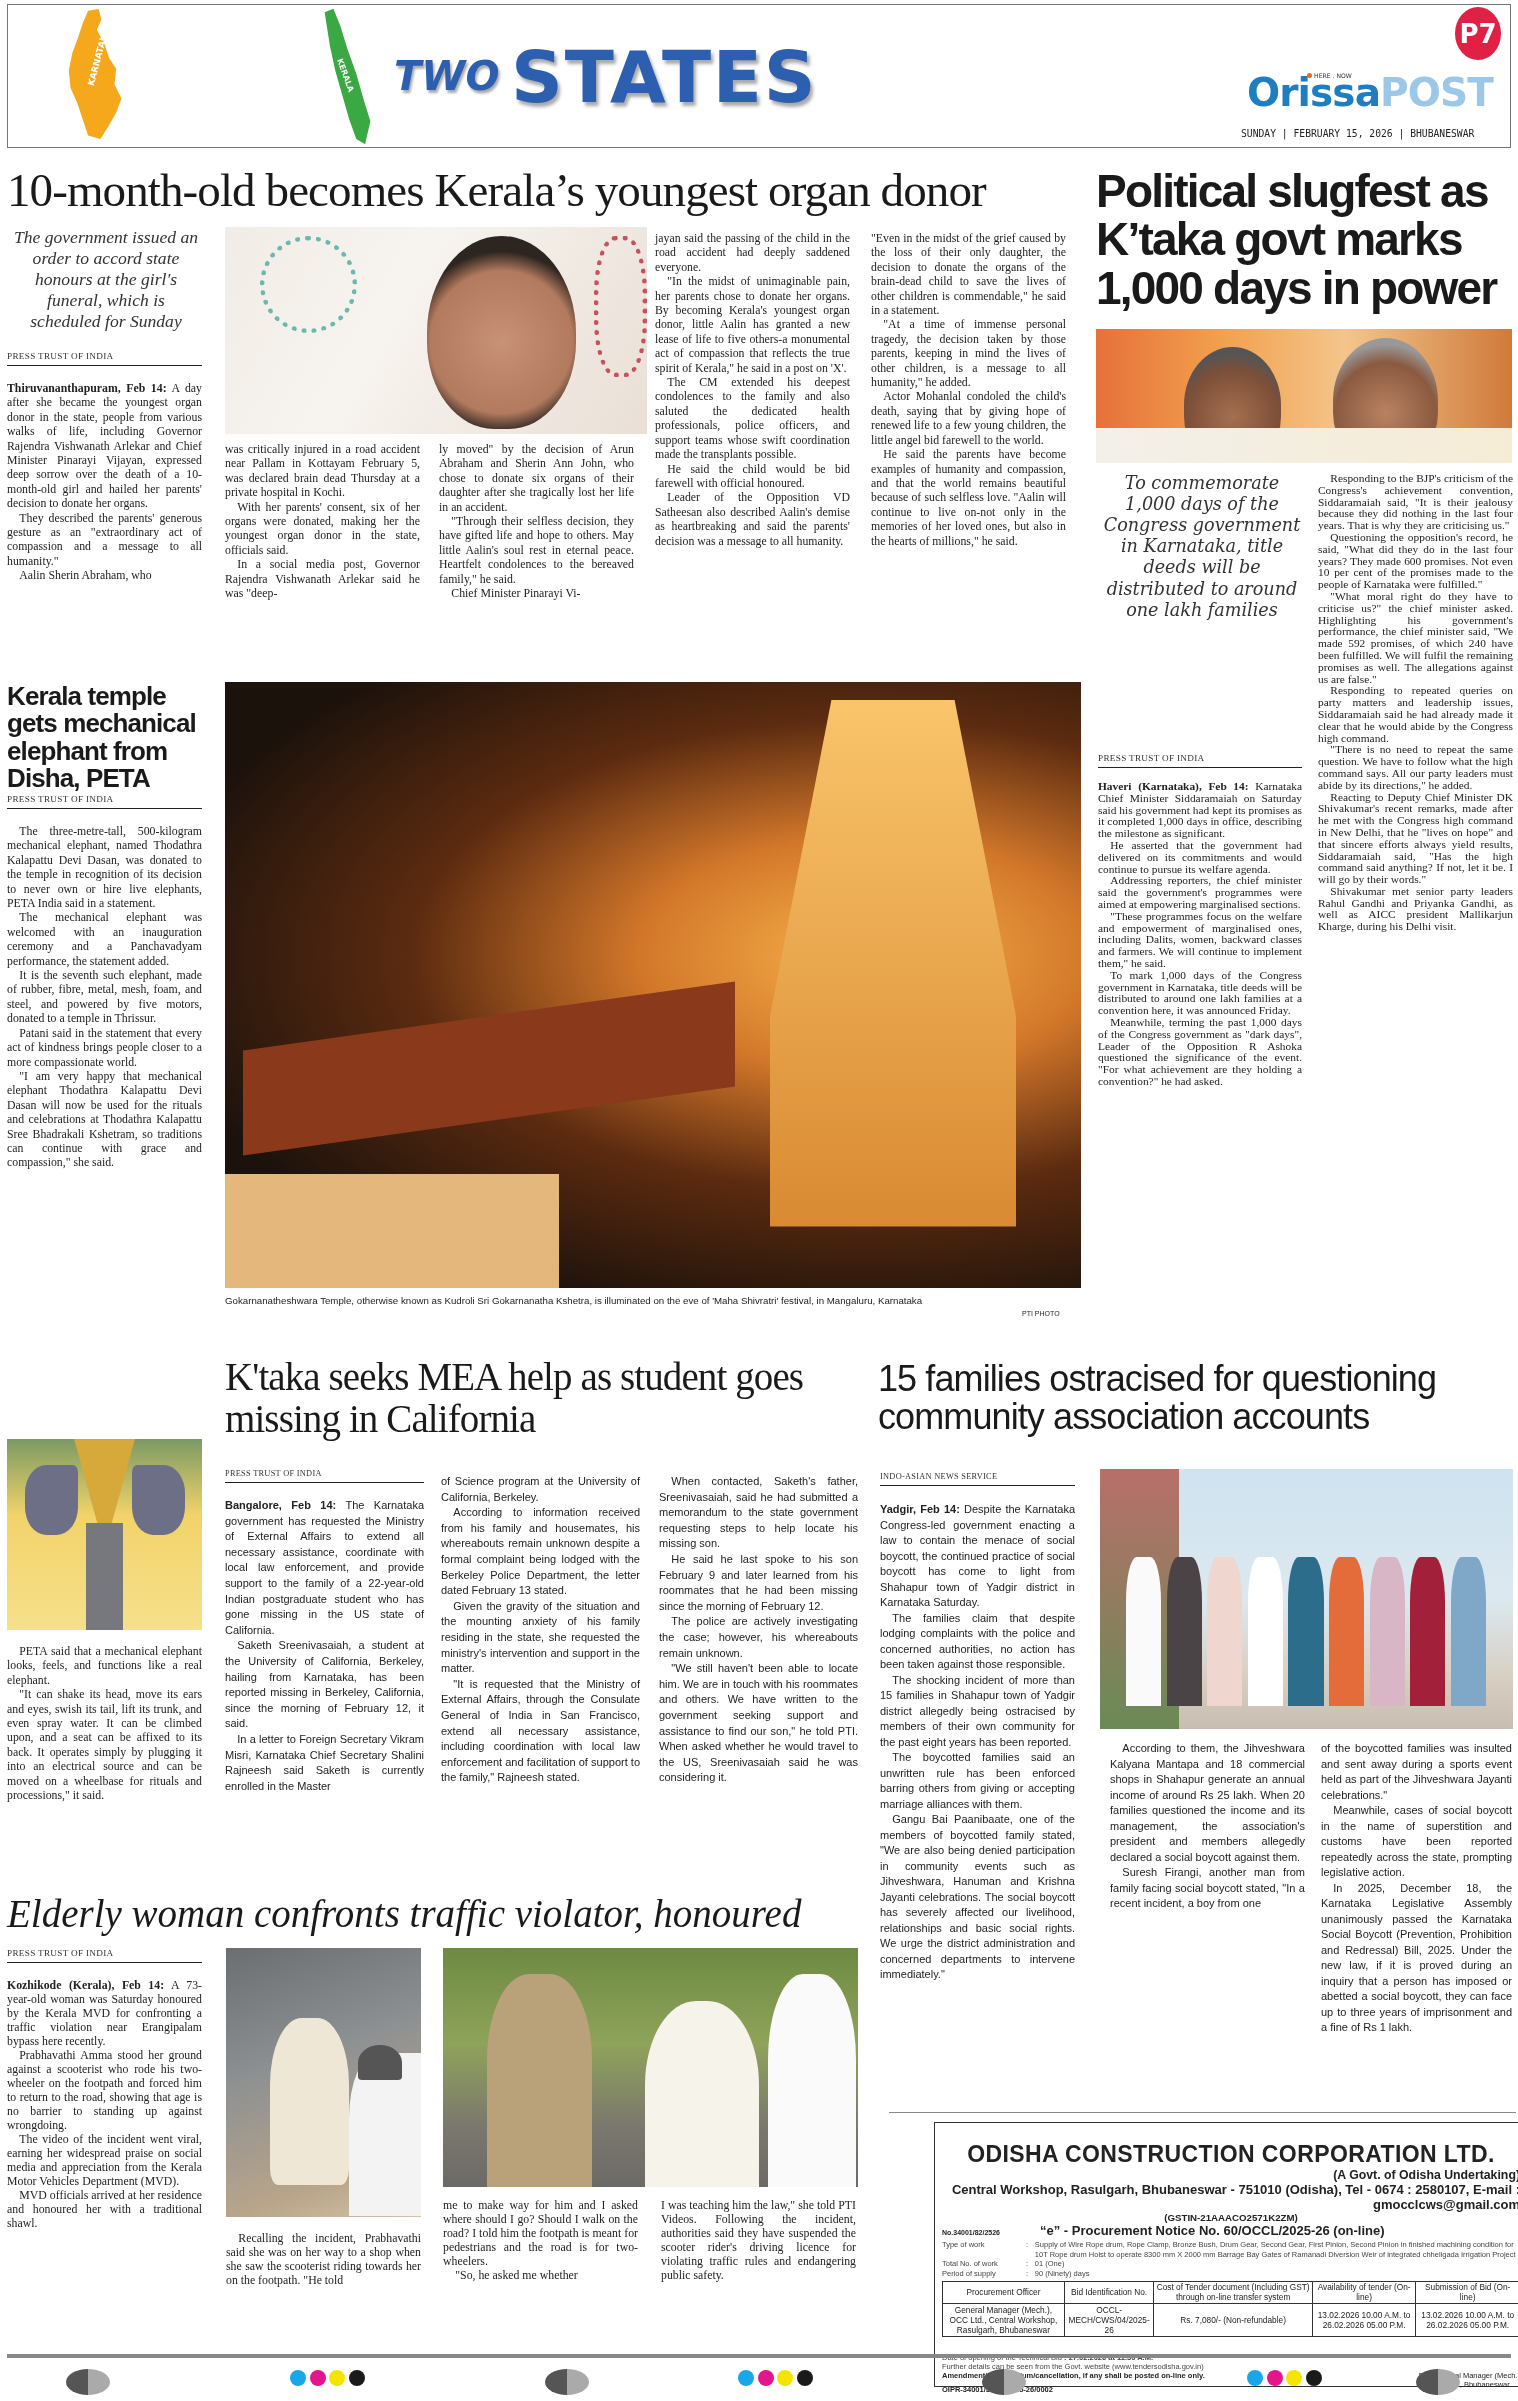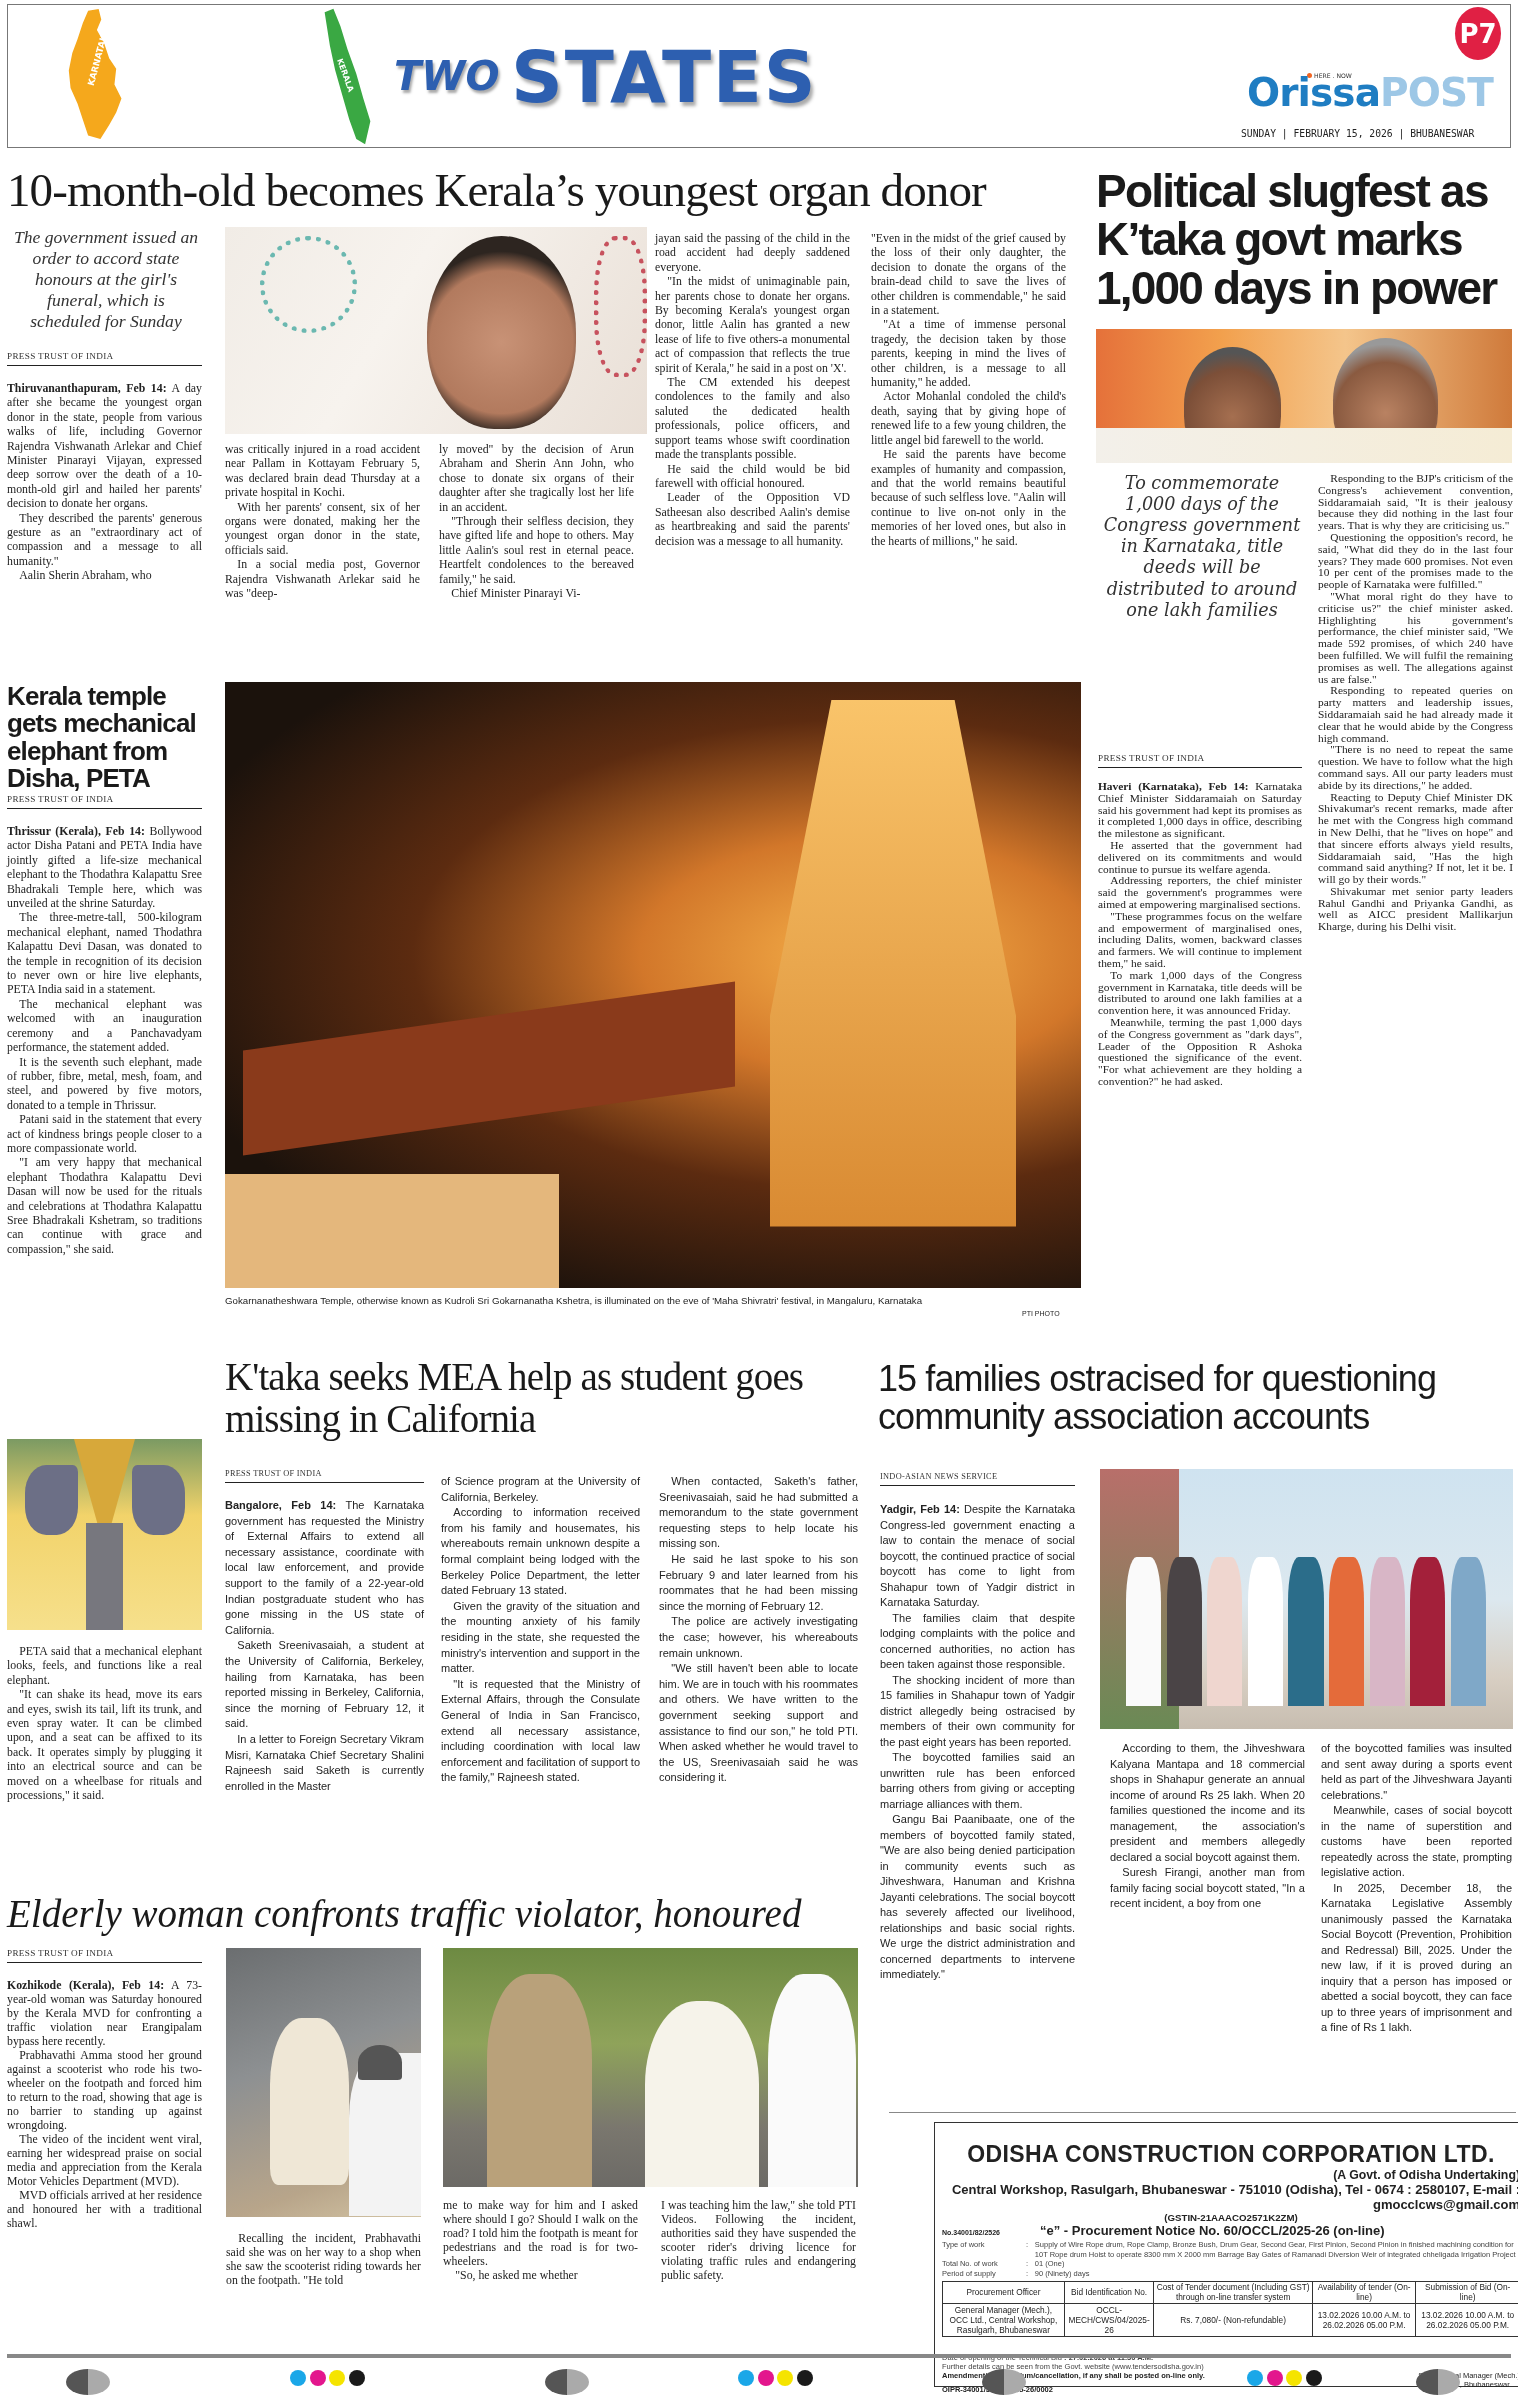--- a/index.html
+++ b/index.html
@@ -112,21 +112,20 @@
   <p>"What moral right do they have to criticise us?" the chief minister asked. Highlighting his government's performance, the chief minister said, "We made 592 promises, of which 240 have been fulfilled. We will fulfil the remaining promises as well. The allegations against us are false."</p>
   <p>Responding to repeated queries on party matters and leadership issues, Siddaramaiah said he had already made it clear that he would abide by the Congress high command.</p>
   <p>"There is no need to repeat the same question. We have to follow what the high command says. All our party leaders must abide by its directions," he added.</p>
   <p>Reacting to Deputy Chief Minister DK Shivakumar's recent remarks, made after he met with the Congress high command in New Delhi, that he "lives on hope" and that sincere efforts always yield results, Siddaramaiah said, "Has the high command said anything? If not, let it be. I will go by their words."</p>
   <p>Shivakumar met senior party leaders Rahul Gandhi and Priyanka Gandhi, as well as AICC president Mallikarjun Kharge, during his Delhi visit.</p>
 </div>
 
 <div class="abs hl-cond" style="left:7px;top:683px;width:199px;font-size:26px;font-weight:bold;letter-spacing:-0.9px">Kerala temple gets mechanical elephant from Disha, PETA</div>
 <div class="abs credit" style="left:7px;top:794px;width:195px">PRESS TRUST OF INDIA</div>
 <div class="abs body" style="left:7px;top:824px;width:195px">
-  <p class="first"><b>Thrissur (Kerala), Feb 14:</b> <span>Bollywood actor Disha Patani and PETA India have jointly gifted a life-size mechanical elephant to the Thodathra Kalapattu Sree Bhadrakali Temple here, which was unveiled at the shrine Saturday.</span></p>
   <p>The three-metre-tall, 500-kilogram mechanical elephant, named Thodathra Kalapattu Devi Dasan, was donated to the temple in recognition of its decision to never own or hire live elephants, PETA India said in a statement.</p>
   <p>The mechanical elephant was welcomed with an inauguration ceremony and a Panchavadyam performance, the statement added.</p>
   <p>It is the seventh such elephant, made of rubber, fibre, metal, mesh, foam, and steel, and powered by five motors, donated to a temple in Thrissur.</p>
   <p>Patani said in the statement that every act of kindness brings people closer to a more compassionate world.</p>
   <p>"I am very happy that mechanical elephant Thodathra Kalapattu Devi Dasan will now be used for the rituals and celebrations at Thodathra Kalapattu Sree Bhadrakali Kshetram, so traditions can continue with grace and compassion," she said.</p>
 </div>
 <div class="abs photo" style="left:7px;top:1439px;width:195px;height:191px;background:linear-gradient(180deg,#7b9a63 0%,#f2d36a 40%,#f6e08c 100%)">
   <div style="position:absolute;left:17.6px;top:26px;width:53px;height:70px;background:#6c6f86;border-radius:40% 10% 40% 40%"></div>
   <div style="position:absolute;left:125px;top:26px;width:53px;height:70px;background:#6c6f86;border-radius:10% 40% 40% 40%"></div>
   <div style="position:absolute;left:67px;top:0;width:61px;height:88px;background:#d7a83a;clip-path:polygon(0 0,100% 0,60% 100%,40% 100%)"></div>

